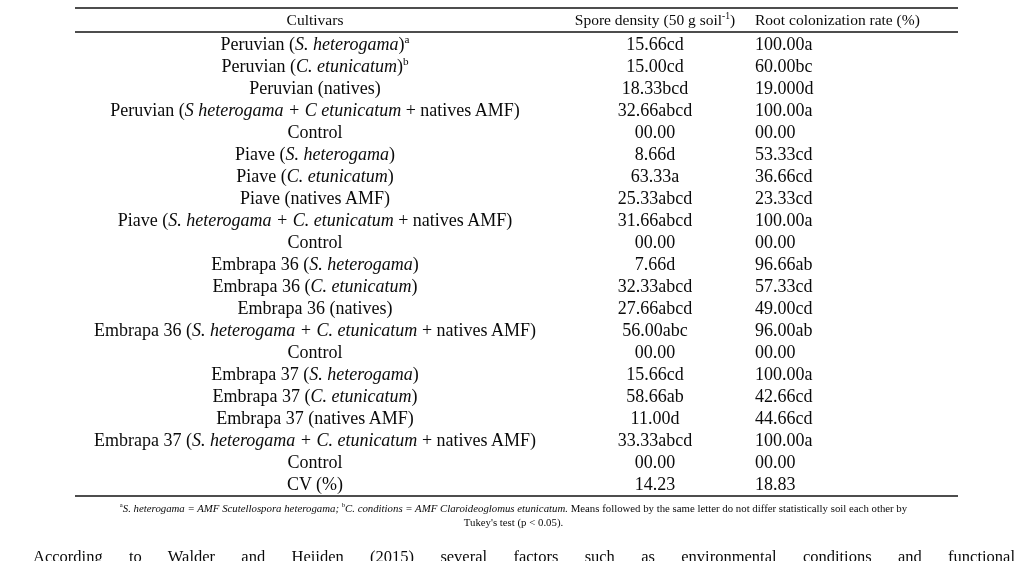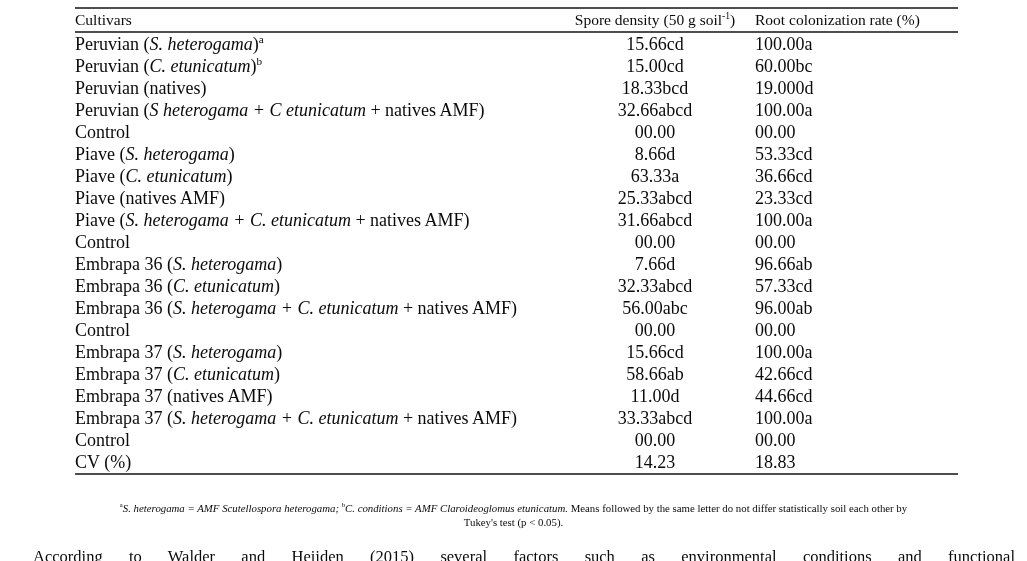--- a/index.html
+++ b/index.html
@@ -25,21 +25,21 @@
     height: 0;
     border-top: 2px solid #4d4d4d;
   }
   .row {
     display: flex;
     height: 22px;
     align-items: center;
     font-size: 18px;
     line-height: 22px;
   }
-  .c1 { width: 480px; text-align: left; }
+  .c1 { width: 480px; text-align: center; }
   .c2 { width: 200px; text-align: center; }
   .c3 { width: 203px; text-align: left; }
   .row.header { font-size: 15.5px; }
   sup {
     font-size: 0.62em;
     vertical-align: super;
     line-height: 0;
   }
   .footnote {
     position: absolute;
@@ -129,20 +129,25 @@
         <div class="c1">Embrapa 36 (<i>S. heterogama</i>)</div>
         <div class="c2">7.66d</div>
         <div class="c3">96.66ab</div>
       </div>
       <div class="row">
         <div class="c1">Embrapa 36 (<i>C. etunicatum</i>)</div>
         <div class="c2">32.33abcd</div>
         <div class="c3">57.33cd</div>
       </div>
       <div class="row">
+        <div class="c1">Embrapa 36 (natives)</div>
+        <div class="c2">27.66abcd</div>
+        <div class="c3">49.00cd</div>
+      </div>
+      <div class="row">
         <div class="c1">Embrapa 36 (<i>S. heterogama + C. etunicatum</i> + natives AMF)</div>
         <div class="c2">56.00abc</div>
         <div class="c3">96.00ab</div>
       </div>
       <div class="row">
         <div class="c1">Control</div>
         <div class="c2">00.00</div>
         <div class="c3">00.00</div>
       </div>
       <div class="row">

